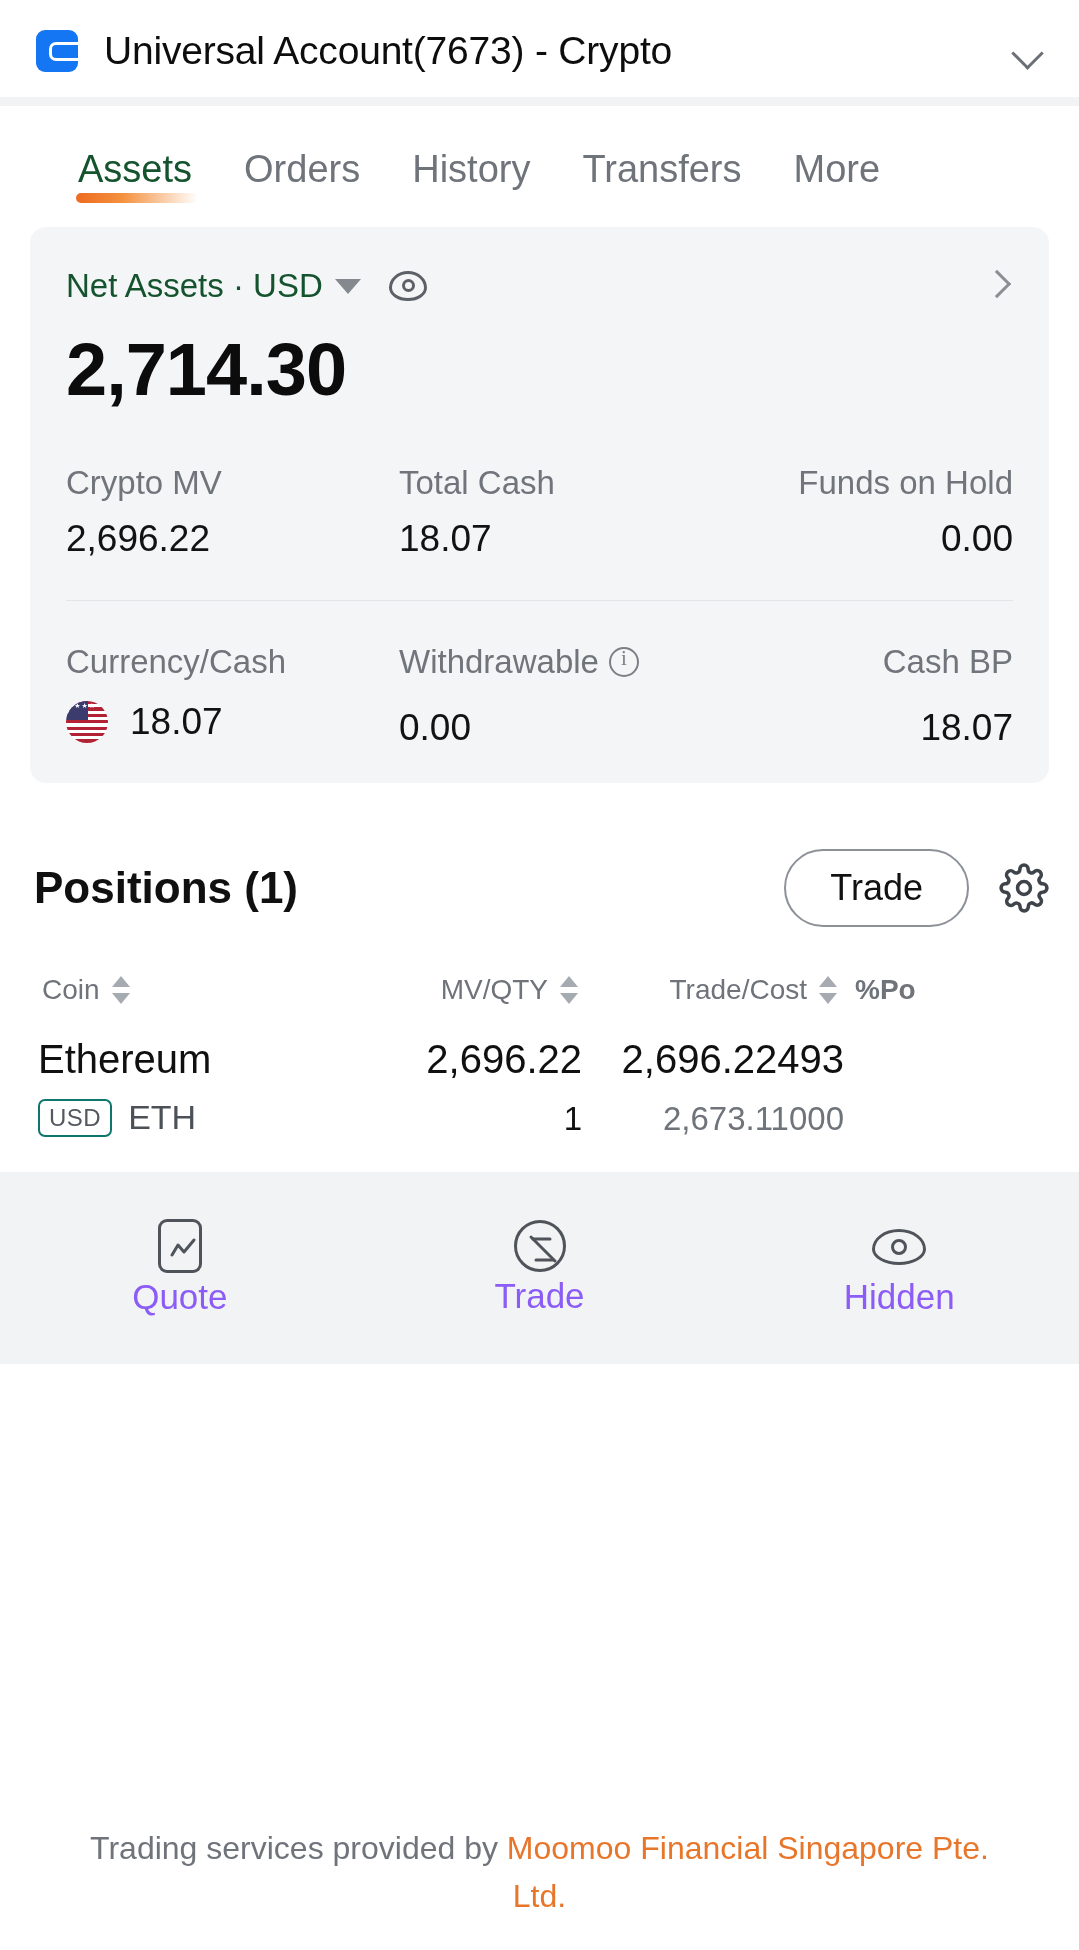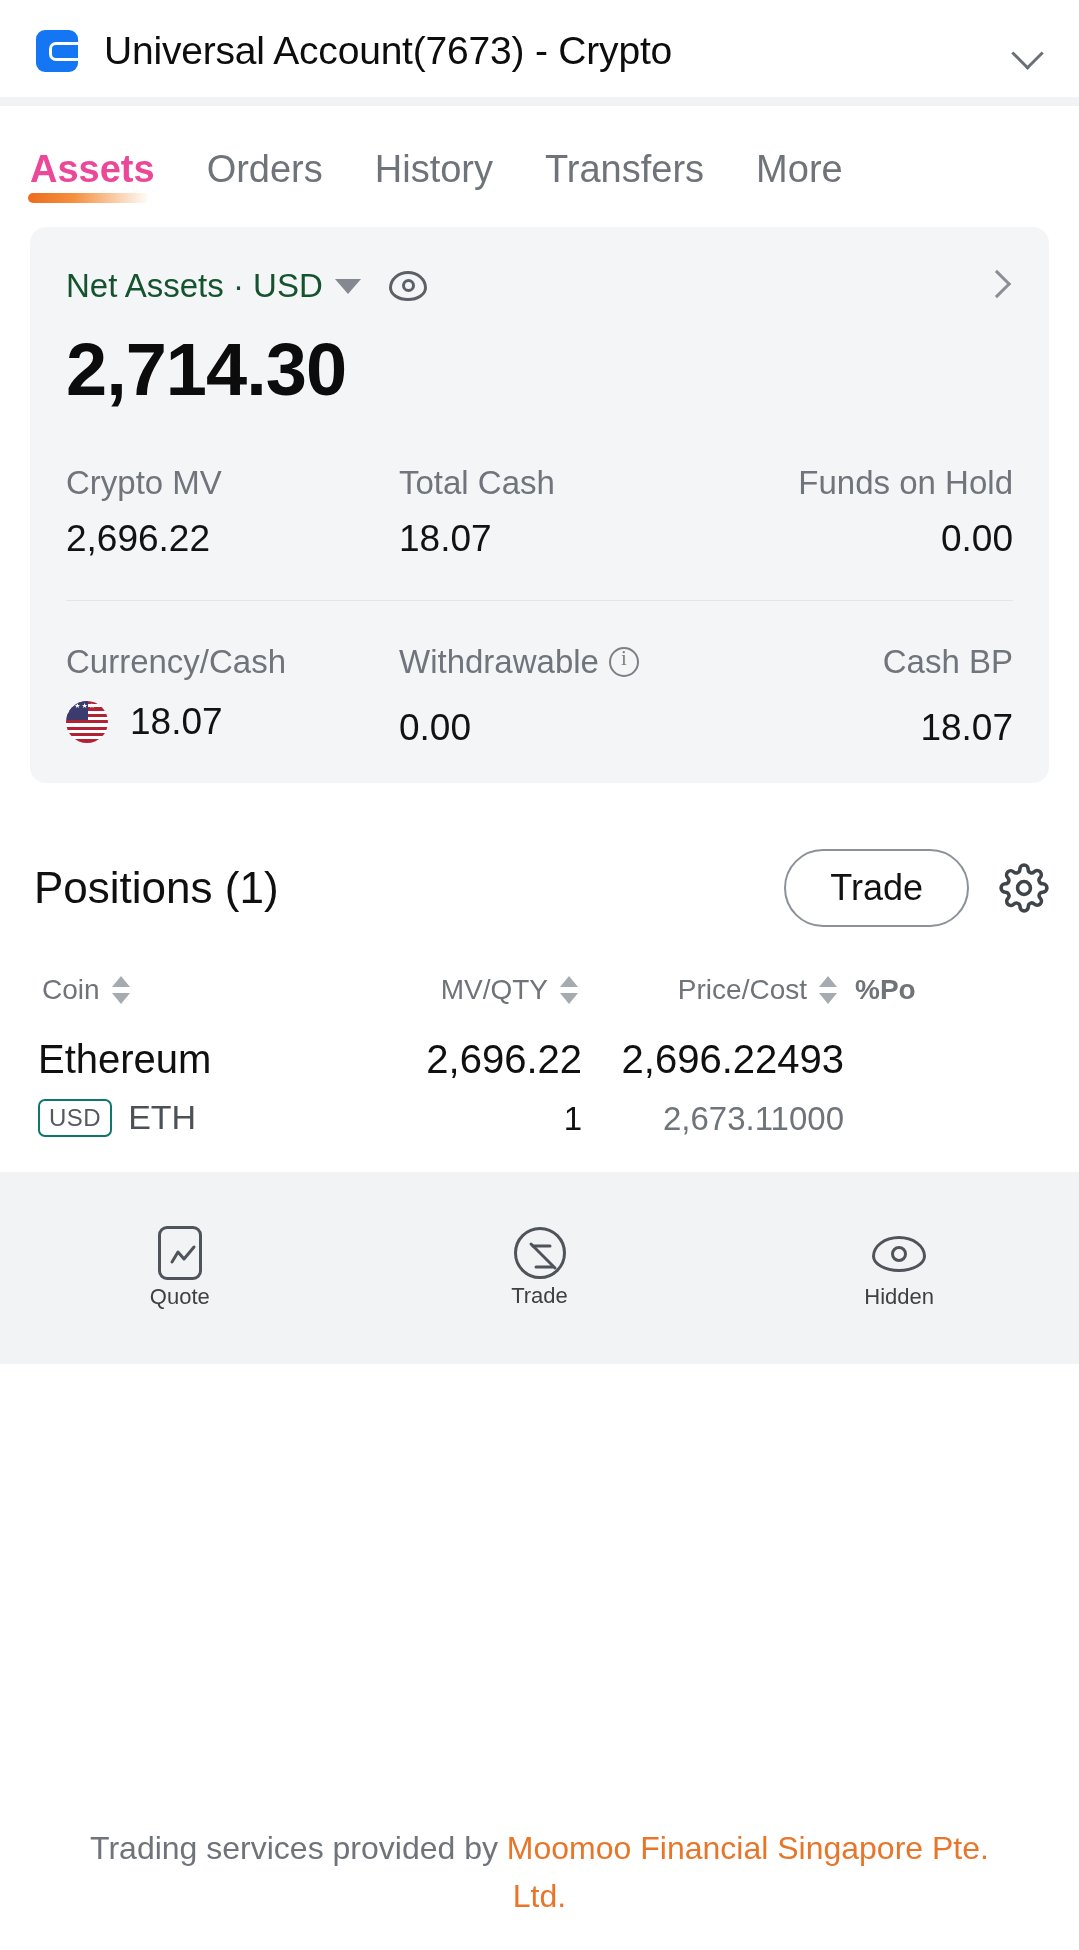--- a/index.html
+++ b/index.html
@@ -78,22 +78,23 @@
     background: #ffffff;
   }
   .tab {
     position: relative;
     font-size: 38px;
     color: #6f737a;
     padding-bottom: 14px;
     white-space: nowrap;
   }
   .tab.active {
-    color: #ec4899;
-    font-weight: bold;
+    color: #14532d;
+    font-weight: normal;
+    margin-left: 48px;
   }
   .tab.active::after {
     content: "";
     position: absolute;
     left: -2px;
     bottom: 2px;
     width: 122px;
     height: 10px;
     border-radius: 5px;
     background: linear-gradient(90deg, #ED6B1F 0%, #F4913F 38%, rgba(255,255,255,0) 100%);
@@ -251,21 +252,21 @@
   }
 
   
   .pos-head {
     display: flex;
     align-items: center;
     padding: 66px 30px 0 34px;
   }
   .pos-title {
     font-size: 44px;
-    font-weight: normal;
+    font-weight: bold;
     color: #101010;
   }
   .pos-spacer { flex: 1 1 auto; }
   .trade-btn {
     border: 2px solid #8d9198;
     border-radius: 40px;
     padding: 16px 44px;
     font-size: 36px;
     color: #121212;
     background: #ffffff;
@@ -348,22 +349,22 @@
     align-items: center;
   }
   .action {
     flex: 1 1 0;
     display: flex;
     flex-direction: column;
     align-items: center;
   }
   .action-label {
     margin-top: 4px;
-    font-size: 22px;
-    color: #404040;
+    font-size: 35px;
+    color: #8b5cf6;
   }
   .ic-quote {
     width: 44px; height: 54px;
     border: 3.2px solid #4f535a;
     border-radius: 9px;
     position: relative;
   }
   .ic-trade {
     width: 52px; height: 52px;
     border: 3.2px solid #4f535a;
@@ -494,21 +495,21 @@
   <div class="tbl-head">
     <div class="th coin">
       <span>Coin</span>
       <span class="sortico"></span>
     </div>
     <div class="th mvqty">
       <span>MV/QTY</span>
       <span class="sortico"></span>
     </div>
     <div class="th pricecost">
-      <span>Price/Cost</span>
+      <span>Trade/Cost</span>
       <span class="sortico"></span>
     </div>
     <div class="th pct">
       <span>%Po</span>
     </div>
   </div>
 
   <div class="pos-row">
     <div class="pr-left">
       <div class="coin-name">Ethereum</div>

